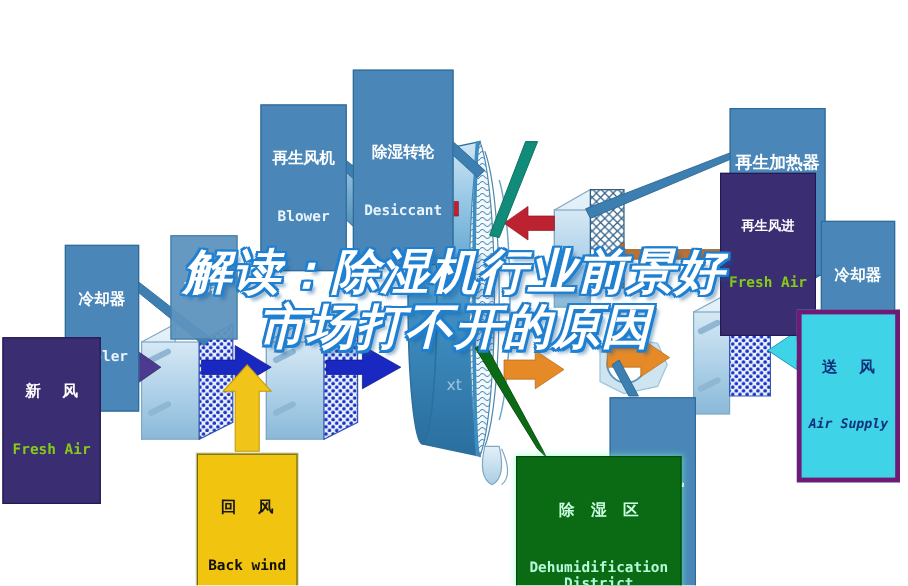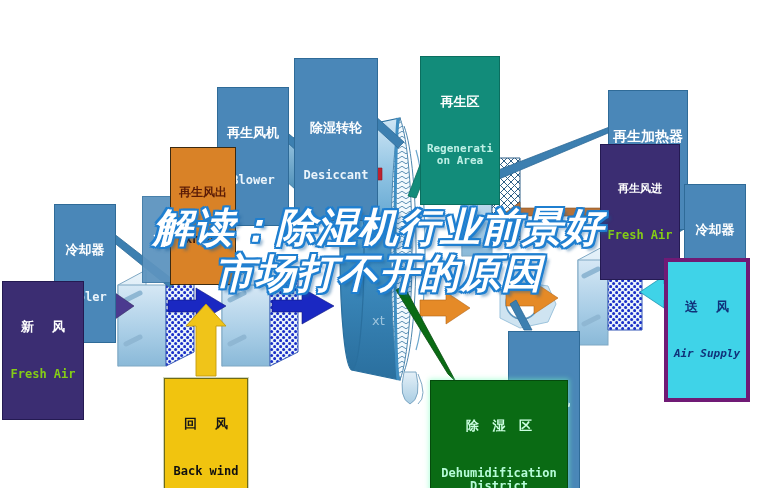--- a/index.html
+++ b/index.html
@@ -306,30 +306,21 @@
   <div class="label-box st-blue" style="left:294px; top:58px; width:84px; padding:3px 4px;">
     <span class="lb-cn" style="font-size:13px;margin-top:24px;">除湿转轮</span>
     <span class="lb-en" style="font-size:12px;">Desiccant</span>
   </div>
 
   <div class="label-box st-blue" style="left:217px; top:87px; width:72px; padding:3px 4px;">
     <span class="lb-cn" style="font-size:13px;">再生风机</span>
     <span class="lb-en" style="font-size:12px;">Blower</span>
   </div>
 
-  <div class="label-box st-orange" style="left:170px; top:147px; width:66px; padding:3px 4px;">
-    <span class="lb-cn" style="font-size:12px;">再生风出</span>
-    <span class="lb-en" style="font-size:12px;">Exhaust</span>
-  </div>
-
-  <div class="label-box st-teal" style="left:420px; top:56px; width:80px; padding:3px 4px;">
-    <span class="lb-cn" style="font-size:13px;">再生区</span>
-    <span class="lb-en" style="font-size:11px;">Regenerati
-on Area</span>
-  </div>
+
 
   <div class="label-box st-blue" style="left:608px; top:90px; width:80px; padding:3px 4px;">
     <span class="lb-cn" style="font-size:14px;">再生加热器</span>
     <span class="lb-en" style="font-size:12px;">heater</span>
   </div>
 
   <div class="label-box st-purple" style="left:600px; top:144px; width:80px; padding:3px 4px;">
     <span class="lb-cn" style="font-size:11px;">再生风进</span>
     <span class="lb-en" style="font-size:12px;">Fresh Air</span>
   </div>

